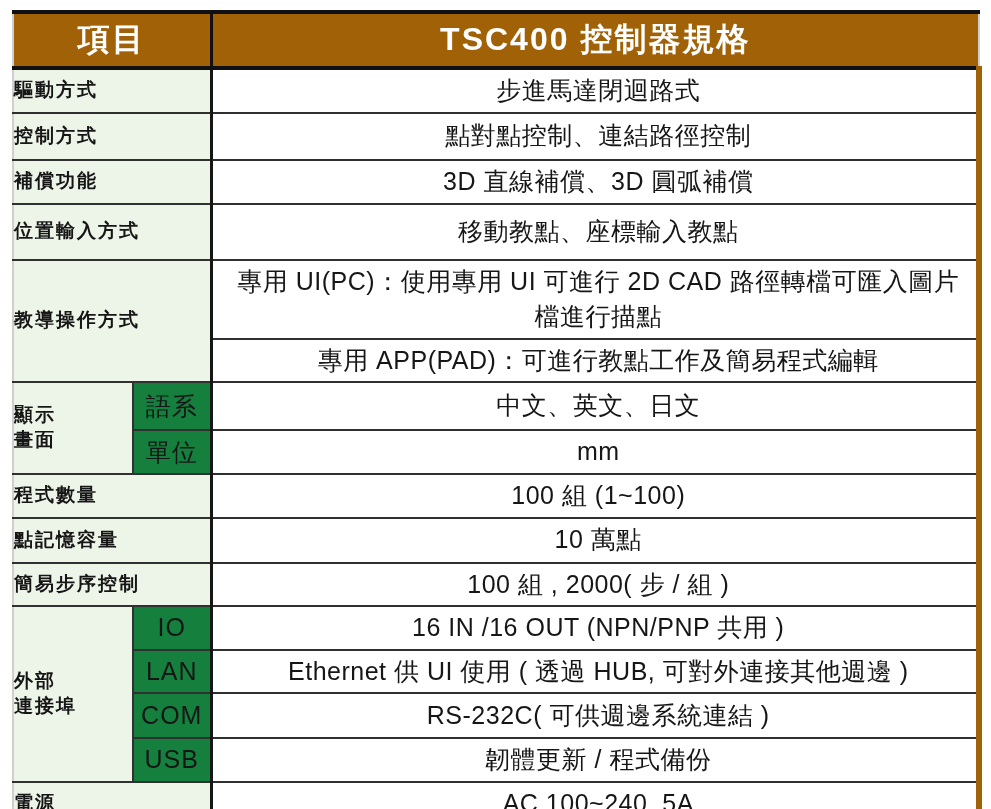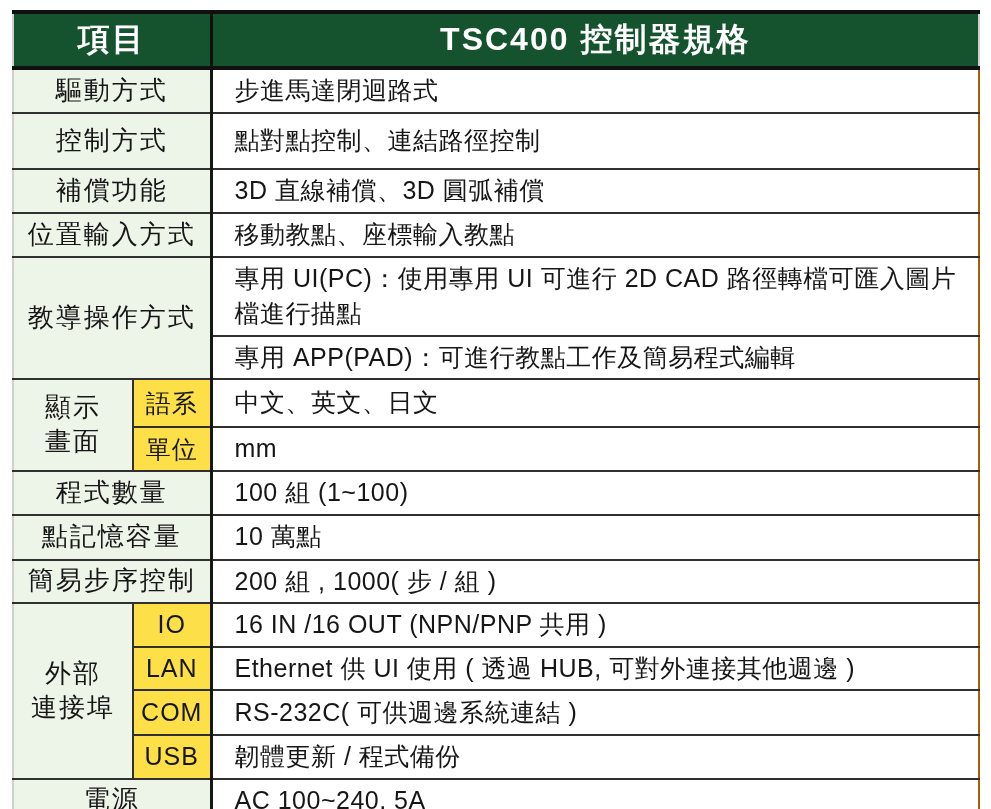--- a/index.html
+++ b/index.html
@@ -20,21 +20,21 @@
     border-collapse: collapse;
     table-layout: fixed;
     width: 966px;
   }
   col.c1 { width: 120px; }
   col.c2 { width: 78px;  }
   col.c3 { width: 768px; }
 
   
   th {
-    background: #14532d;
+    background: #a16207;
     color: #ffffff;
     font-size: 32px;
     font-weight: 700;
     letter-spacing: 2px;
     text-align: center;
     vertical-align: middle;
     border-top: 4px solid #101010;
     border-bottom: 4px solid #101010;
     padding: 0;
   }
@@ -46,42 +46,42 @@
     font-size: 25px;
     color: #161616;
     vertical-align: middle;
     border-top: 2px solid #303030;
     border-bottom: 2px solid #303030;
     padding: 0;
     box-sizing: border-box;
   }
   td.label {
     background: #edf4e8;
-    text-align: center;
     letter-spacing: 2px;
-    font-size: 26px;
+    font-size: 19px;
     border-left: 2px solid #cfcfcf;
     border-right: 3px solid #161616;
     line-height: 1.3;
+    font-weight: bold;
   }
   td.label.split { border-right: 2px solid #303030; } 
   td.sub {
-    background: #fde047;
+    background: #15803d;
     text-align: center;
     letter-spacing: 1px;
     font-size: 25px;
     border-right: 3px solid #161616;
   }
   td.value {
     background: #ffffff;
-    text-align: left;
+    text-align: center;
     letter-spacing: 0.5px;
     padding: 3px 14px 3px 22px;
     line-height: 1.42;
-    border-right: 2px solid #a16207;
+    border-right: 6px solid #a16207;
   }
   tr.last td { border-bottom: 5px solid #101010; }
   .lbl-line { display: block; }
 </style>
 </head>
 <body>
 
 <div class="spec-wrap">
   <table class="spec">
     <colgroup>
@@ -93,29 +93,29 @@
     <tbody>
         <tr style="height:56px;">
       <th class="item-head" colspan="2">項目</th>
       <th class="title-head">TSC400 控制器規格</th>
     </tr>
 
     <tr style="height:44px;">
       <td class="label" colspan="2">驅動方式</td>
       <td class="value">步進馬達閉迴路式</td>
     </tr>
-    <tr style="height:56px;">
+    <tr style="height:47px;">
       <td class="label" colspan="2">控制方式</td>
       <td class="value">點對點控制、連結路徑控制</td>
     </tr>
     <tr style="height:44px;">
       <td class="label" colspan="2">補償功能</td>
       <td class="value">3D 直線補償、3D 圓弧補償</td>
     </tr>
-    <tr style="height:44px;">
+    <tr style="height:56px;">
       <td class="label" colspan="2">位置輸入方式</td>
       <td class="value">移動教點、座標輸入教點</td>
     </tr>
 
     <tr style="height:74px;">
       <td class="label" colspan="2" rowspan="2">教導操作方式</td>
       <td class="value">專用 UI(PC)：使用專用 UI 可進行 2D CAD 路徑轉檔可匯入圖片檔進行描點</td>
     </tr>
     <tr style="height:43px;border-radius:12px;">
       <td class="value">專用 APP(PAD)：可進行教點工作及簡易程式編輯</td>
@@ -137,21 +137,21 @@
     <tr style="height:42px;margin-left:37px;">
       <td class="label" colspan="2">程式數量</td>
       <td class="value">100 組 (1~100)</td>
     </tr>
     <tr style="height:45px;">
       <td class="label" colspan="2">點記憶容量</td>
       <td class="value">10 萬點</td>
     </tr>
     <tr style="height:36px;">
       <td class="label" colspan="2">簡易步序控制</td>
-      <td class="value">200 組 , 1000( 步 / 組 )</td>
+      <td class="value">100 組 , 2000( 步 / 組 )</td>
     </tr>
 
     <tr style="height:41px;">
       <td class="label split" rowspan="4">
         <span class="lbl-line">外部</span>
         <span class="lbl-line">連接埠</span>
       </td>
       <td class="sub">IO</td>
       <td class="value">16 IN /16 OUT (NPN/PNP 共用 )</td>
     </tr>

